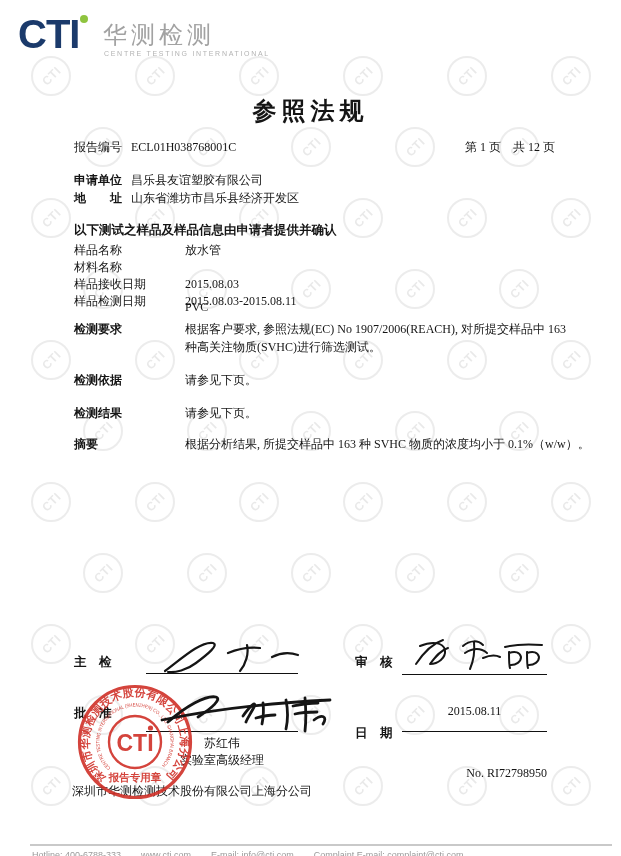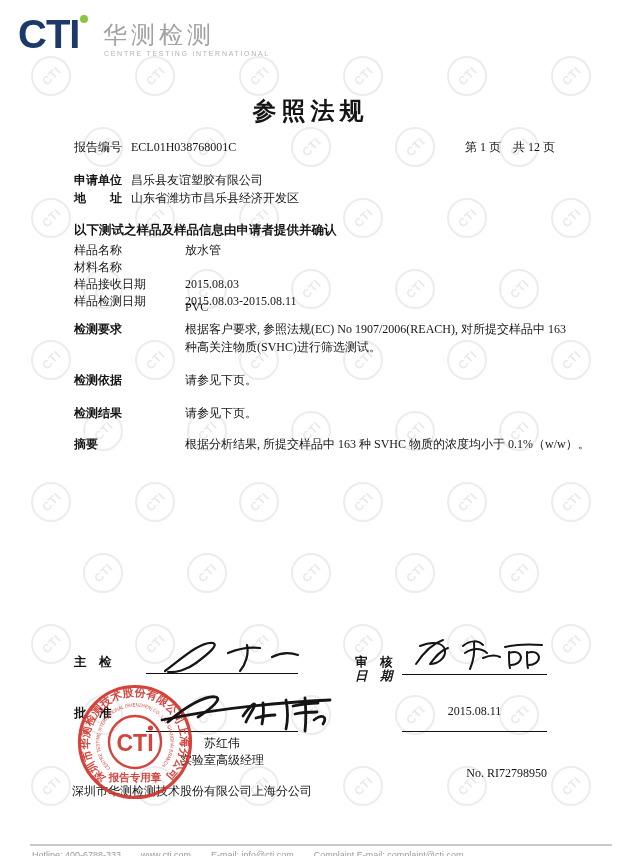--- a/index.html
+++ b/index.html
@@ -289,21 +289,21 @@
     <span class="val" style="left:185px;">请参见下页。</span>
   </div>
   <div class="row" style="top:436px;">
     <span class="lbl b">摘要</span>
     <span class="val" style="left:185px;">根据分析结果, 所提交样品中 163 种 SVHC 物质的浓度均小于 0.1%（w/w）。</span>
   </div>
 
   <span class="siglabel" style="left:74px;top:654px;font-family:Liberation Serif, serif;">主　检</span>
   <span class="siglabel" style="left:355px;top:654px;">审　核</span>
   <span class="siglabel" style="left:74px;top:705px;">批　准</span>
-  <span class="siglabel" style="left:355px;top:668px;font-style:italic;">日　期</span>
+  <span class="siglabel" style="left:355px;top:725px;">日　期</span>
 
   <div class="sigline" style="left:146px;top:673px;width:152px;"></div>
   <div class="sigline" style="left:402px;top:674px;width:145px;"></div>
   <div class="sigline" style="left:146px;top:731px;width:152px;"></div>
   <div class="sigline" style="left:402px;top:731px;width:145px;"></div>
 
   <div class="center-under" style="left:402px;top:704px;width:145px;">2015.08.11</div>
   <div class="center-under" style="left:146px;top:735px;width:152px;">苏红伟</div>
   <div class="center-under" style="left:146px;top:752px;width:152px;">实验室高级经理</div>
 

